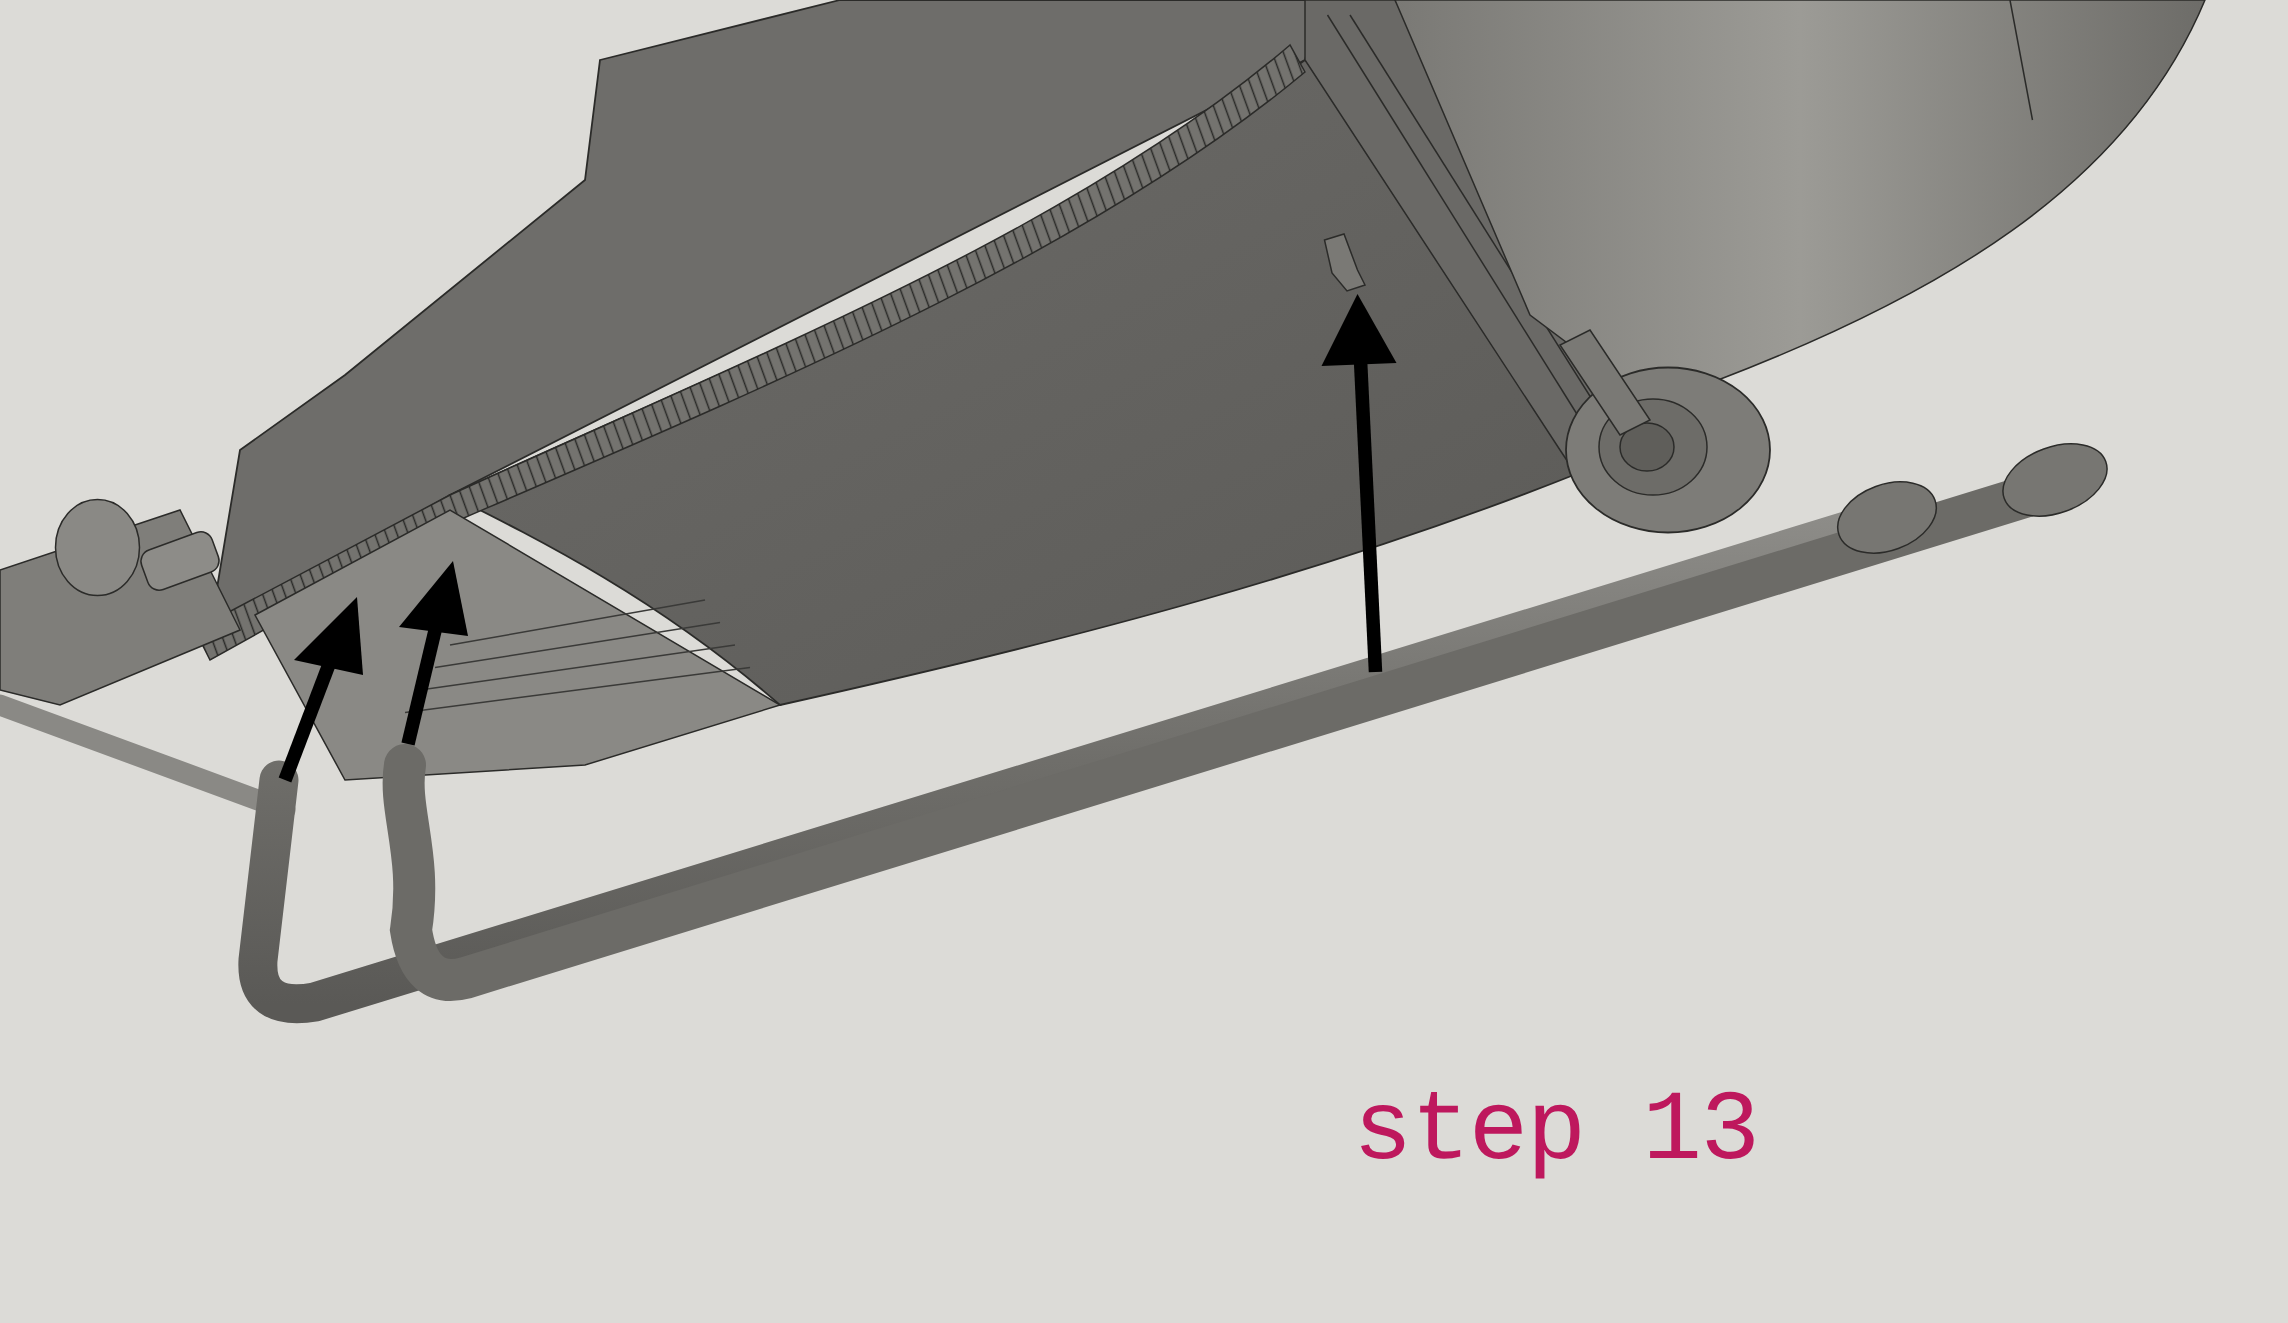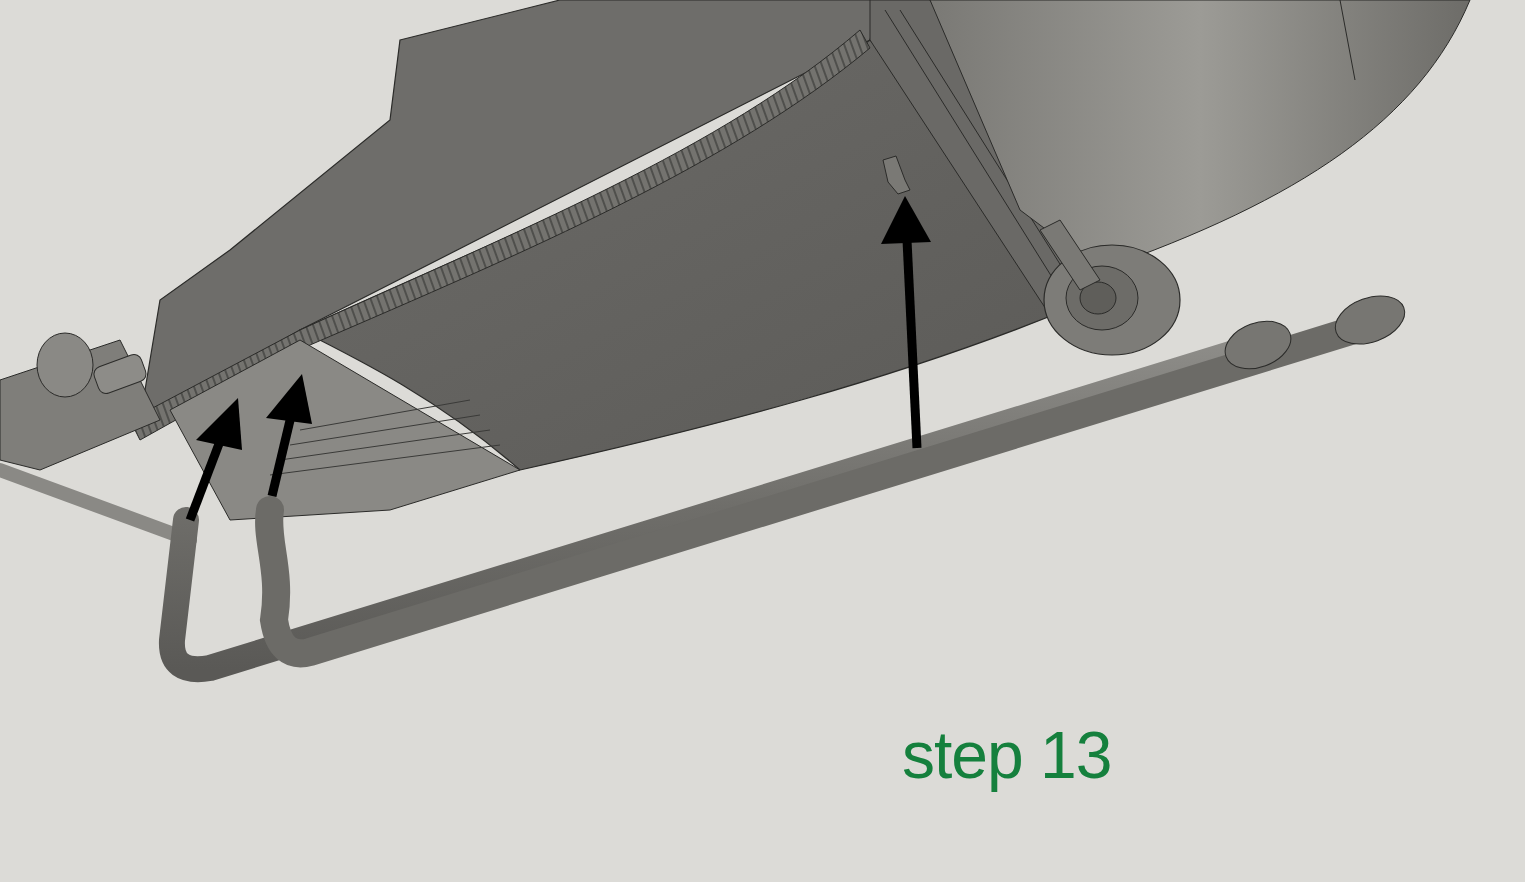--- a/index.html
+++ b/index.html
@@ -5,22 +5,22 @@
     html, body { margin: 0; padding: 0; }
     body {
       width: 1525px; height: 882px; overflow: hidden;
       background: #dcdbd7;
       font-family: "Liberation Sans", sans-serif;
       position: relative;
     }
     #scene { position: absolute; left: 0; top: 0; width: 1525px; height: 882px; }
     .caption {
       position: absolute; left: 902px; top: 722px;
-      font-family: Liberation Sans, sans-serif;
-      font-size: 66px; color: #15803d; letter-spacing: -1px;
+      font-family: Liberation Mono, monospace;
+      font-size: 66px; color: #be185d; letter-spacing: -1px;
       line-height: 1; white-space: nowrap;
     }
   </style>
 </head>
 <body>
 
 <svg id="scene" viewBox="0 0 1525 882" xmlns="http://www.w3.org/2000/svg">
   <defs>
     <linearGradient id="bodyGrad" x1="0" y1="0" x2="1" y2="1">
       <stop offset="0" stop-color="#6c6b68"></stop>

